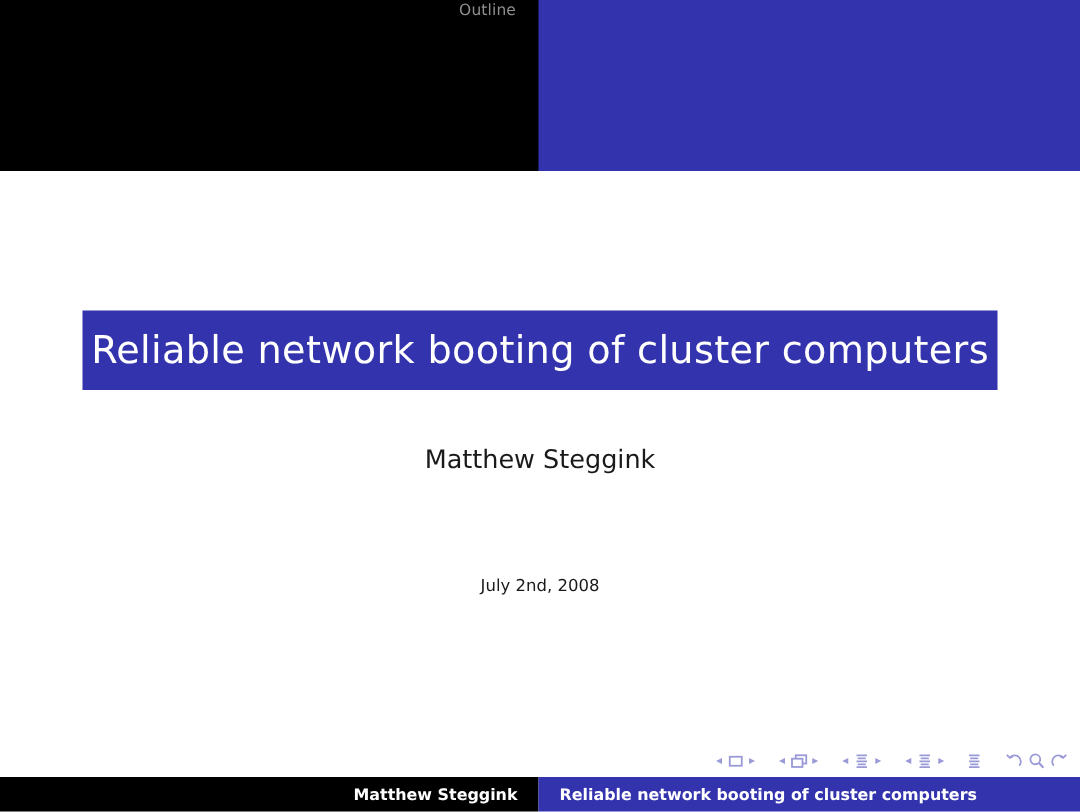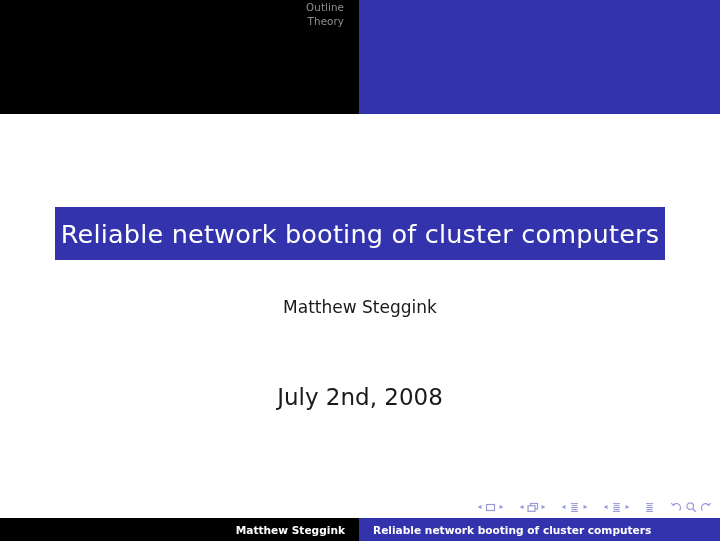--- a/index.html
+++ b/index.html
@@ -83,21 +83,21 @@
     font-size: 17px;
     font-family: "DejaVu Sans", sans-serif;
   }
   .date {
     position: absolute;
     left: 0;
     top: 384px;
     width: 720px;
     text-align: center;
     color: #1a1a1a;
-    font-size: 23px;
+    font-size: 11px;
     font-family: "DejaVu Sans", sans-serif;
   }
 
   
   .nav-symbols {
     position: absolute;
     right: 8px;
     top: 498px;
     height: 18px;
     display: flex;
@@ -165,21 +165,20 @@
 </head>
 <body>
 
 <div class="slide">
 
   <div class="headline">
     <div class="headline-left"></div>
 
     <div class="nav-list">
       <span class="nav-item">Outline</span>
-      <span class="nav-item">Theory</span>
     </div>
   </div>
 
   <div class="title-banner">
     <span class="title-text">Reliable network booting of cluster computers</span>
   </div>
 
   <div class="author">Matthew Steggink</div>
   <div class="date">July 2nd, 2008</div>
 

